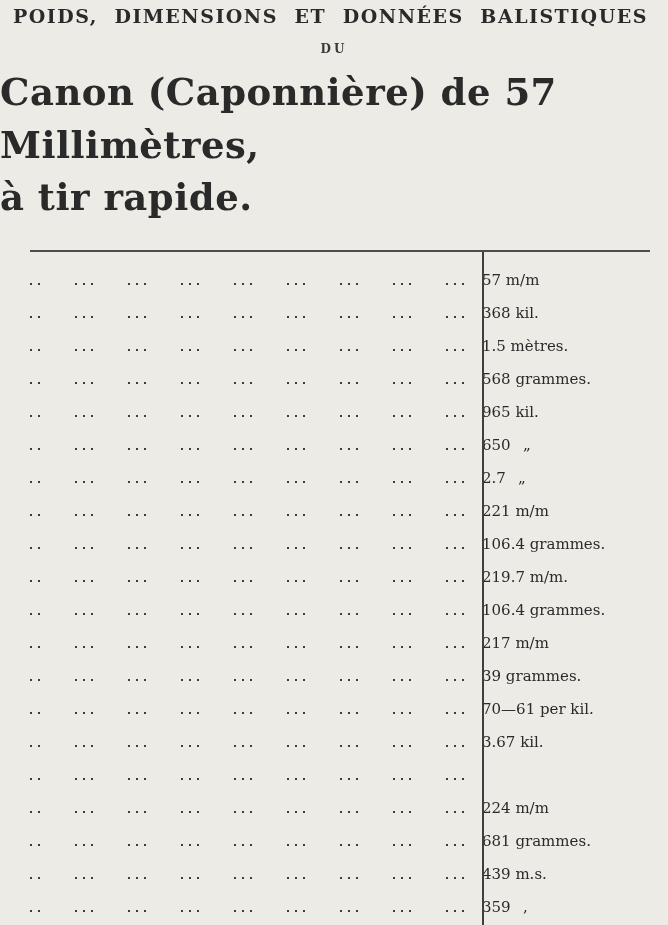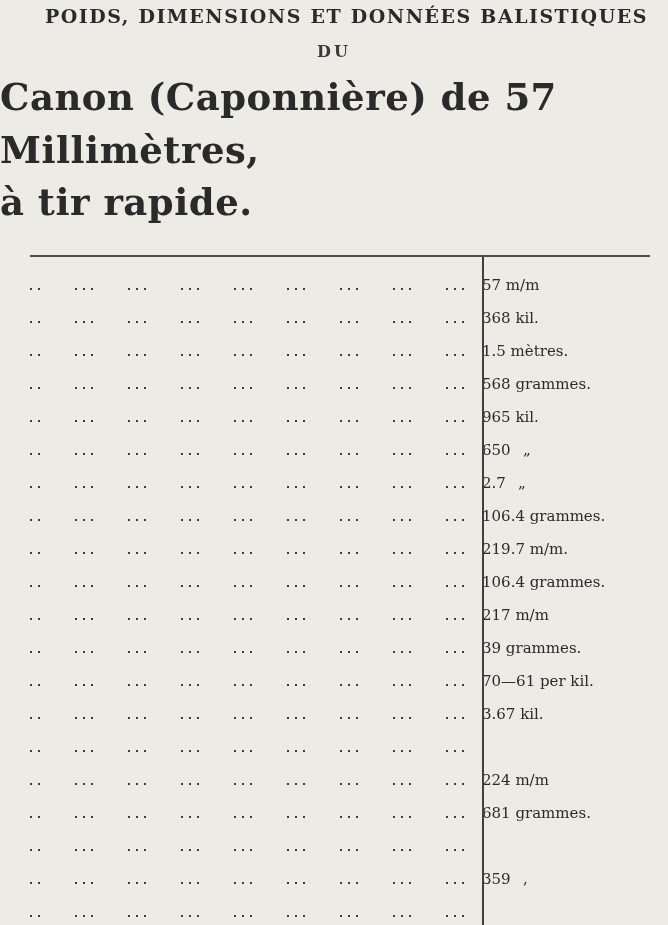--- a/index.html
+++ b/index.html
@@ -14,29 +14,29 @@
     background:var(--paper);
     color:var(--ink);
     font-family:"DejaVu Serif","Liberation Serif",serif;
     overflow:hidden;
     position:relative;
   }
   .masthead{
     display:flex;
     justify-content:space-between;
     align-items:baseline;
-    padding:5px 20px 0 45px;
+    padding:5px 20px 0 13px;
     font-weight:bold;
     font-size:19px;
     letter-spacing:1.5px;
     white-space:nowrap;
   }
   .du{
     text-align:center;
-    font-size:16px;
+    font-size:12px;
     font-weight:bold;
     letter-spacing:3px;
     margin-top:15px;
     color:#3a3a3a;
   }
   .title{
     font-weight:bold;
     font-size:37px;
     line-height:1.42;
     letter-spacing:0.5px;
@@ -162,20 +162,28 @@
 
   <div class="row">
     <div class="cell-label">
       
     </div>
     <div class="cell-value">
       <span class="val">2.7  „</span>
     </div>
   </div>
 
+  <div class="row">
+    <div class="cell-label">
+      
+    </div>
+    <div class="cell-value">
+      <span class="val">221 m/m</span>
+    </div>
+  </div>
 
   <div class="row">
     <div class="cell-label">
       
     </div>
     <div class="cell-value">
       <span class="val">106.4 grammes.</span>
     </div>
   </div>
 
@@ -254,20 +262,23 @@
     </div>
     <div class="cell-value">
       <span class="val">681 grammes.</span>
     </div>
   </div>
 
   <div class="row">
     <div class="cell-label">
       
     </div>
+    <div class="cell-value">
+      <span class="val">439 m.s.</span>
+    </div>
   </div>
 
   <div class="row">
     <div class="cell-label">
       
     </div>
     <div class="cell-value">
       <span class="val">359  ,</span>
     </div>
   </div>

